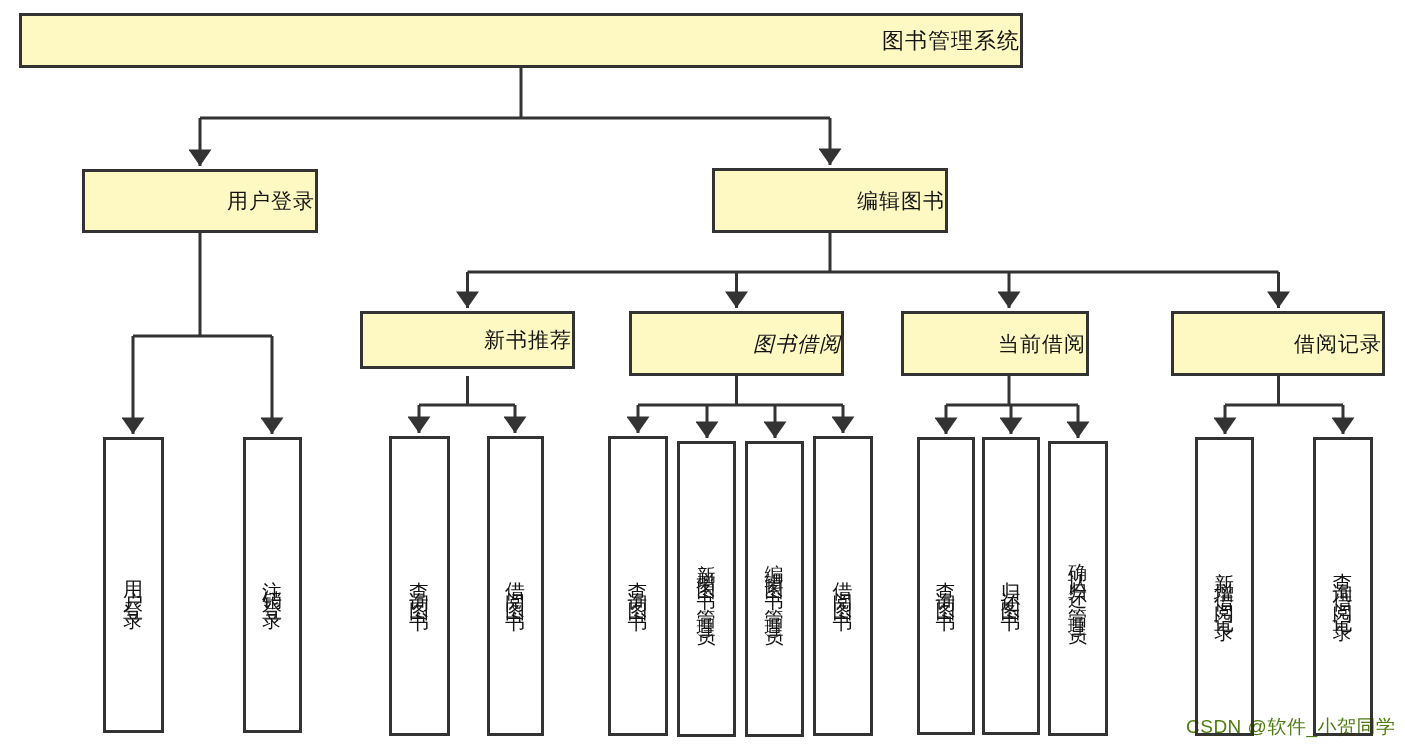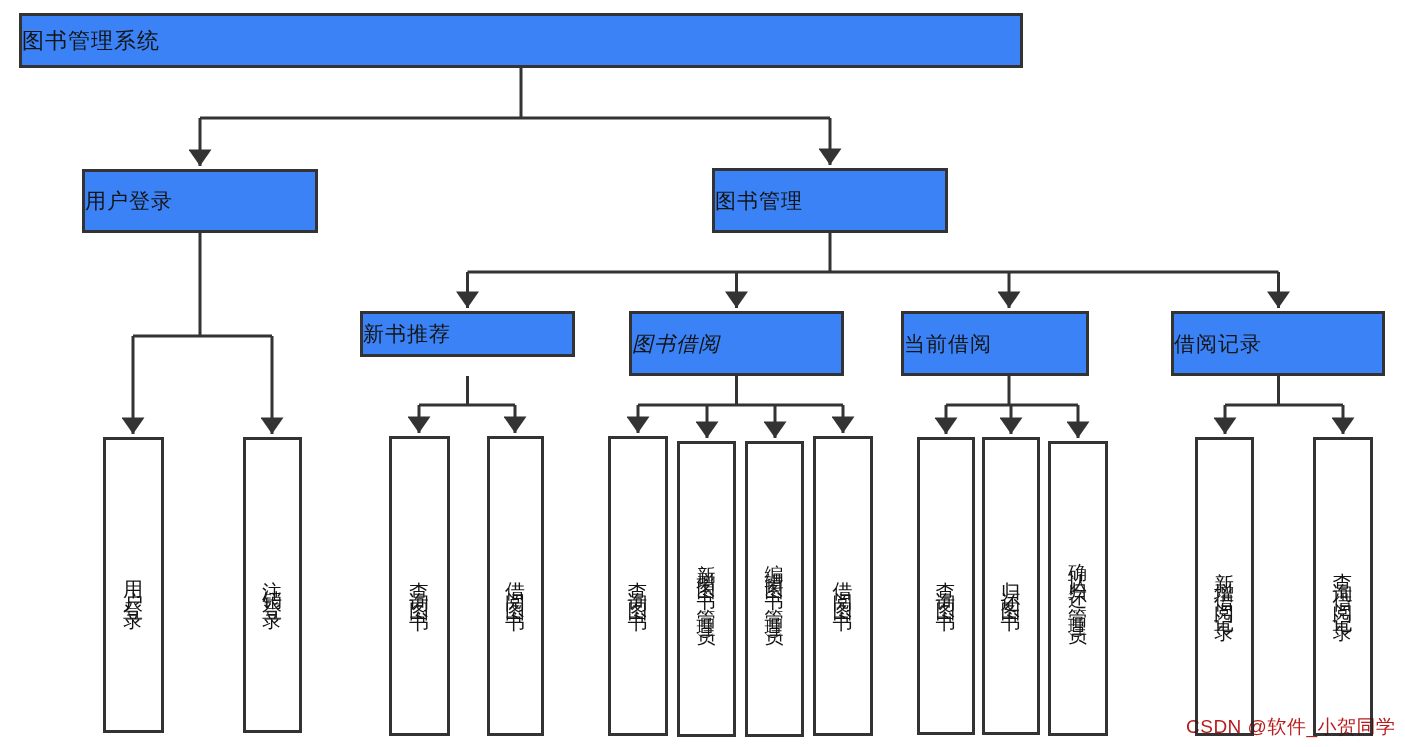--- a/index.html
+++ b/index.html
@@ -14,24 +14,24 @@
   #edges {
     position: absolute;
     left: 0; top: 0;
     width: 1405px; height: 747px;
     z-index: 1;
   }
   .hbox {
     position: absolute;
     box-sizing: border-box;
     border: 3px solid #333333;
-    background: #3b82f6;
+    background: #fef9c3;
     display: flex;
     align-items: center;
-    justify-content: flex-start;
+    justify-content: flex-end;
     font-size: 21px;
     letter-spacing: 1px;
     color: #141414;
     z-index: 2;
   }
   .root-box { font-size: 22px; }
   .vbox {
     position: absolute;
     box-sizing: border-box;
     border: 3px solid #333333;
@@ -47,21 +47,21 @@
     z-index: 2;
     line-height: 1;
   }
   .vbox.tight { letter-spacing: 9px; font-size: 19px; }
   #watermark {
     position: absolute;
     left: 1186px;
     top: 714px;
     width: 215px;
     font-size: 19px;
-    color: #b91c1c;
+    color: #4d7c0f;
     letter-spacing: 0.5px;
     z-index: 10;
     mix-blend-mode: darken;
     white-space: nowrap;
   }
 </style>
 </head>
 <body>
 
 <div id="page">
@@ -122,24 +122,24 @@
   </svg>
 
   <div class="hbox root-box" style="left:19px; top:13px; width:1004px; height:55px;">
     <span>图书管理系统</span>
   </div>
 
   <div class="hbox" style="left:82px; top:169px; width:236px; height:64px;">
     <span>用户登录</span>
   </div>
   <div class="hbox" style="left:712px; top:168px; width:236px; height:65px;">
-    <span>图书管理</span>
+    <span>编辑图书</span>
   </div>
 
-  <div class="hbox" style="left:360px; top:311px; width:215px; height:46px;">
+  <div class="hbox" style="left:360px; top:311px; width:215px; height:58px;">
     <span>新书推荐</span>
   </div>
   <div class="hbox" style="left:629px; top:311px; width:215px; height:65px;font-style:italic;">
     <span>图书借阅</span>
   </div>
   <div class="hbox" style="left:901px; top:311px; width:188px; height:65px;">
     <span>当前借阅</span>
   </div>
   <div class="hbox" style="left:1171px; top:311px; width:214px; height:65px;">
     <span>借阅记录</span>

